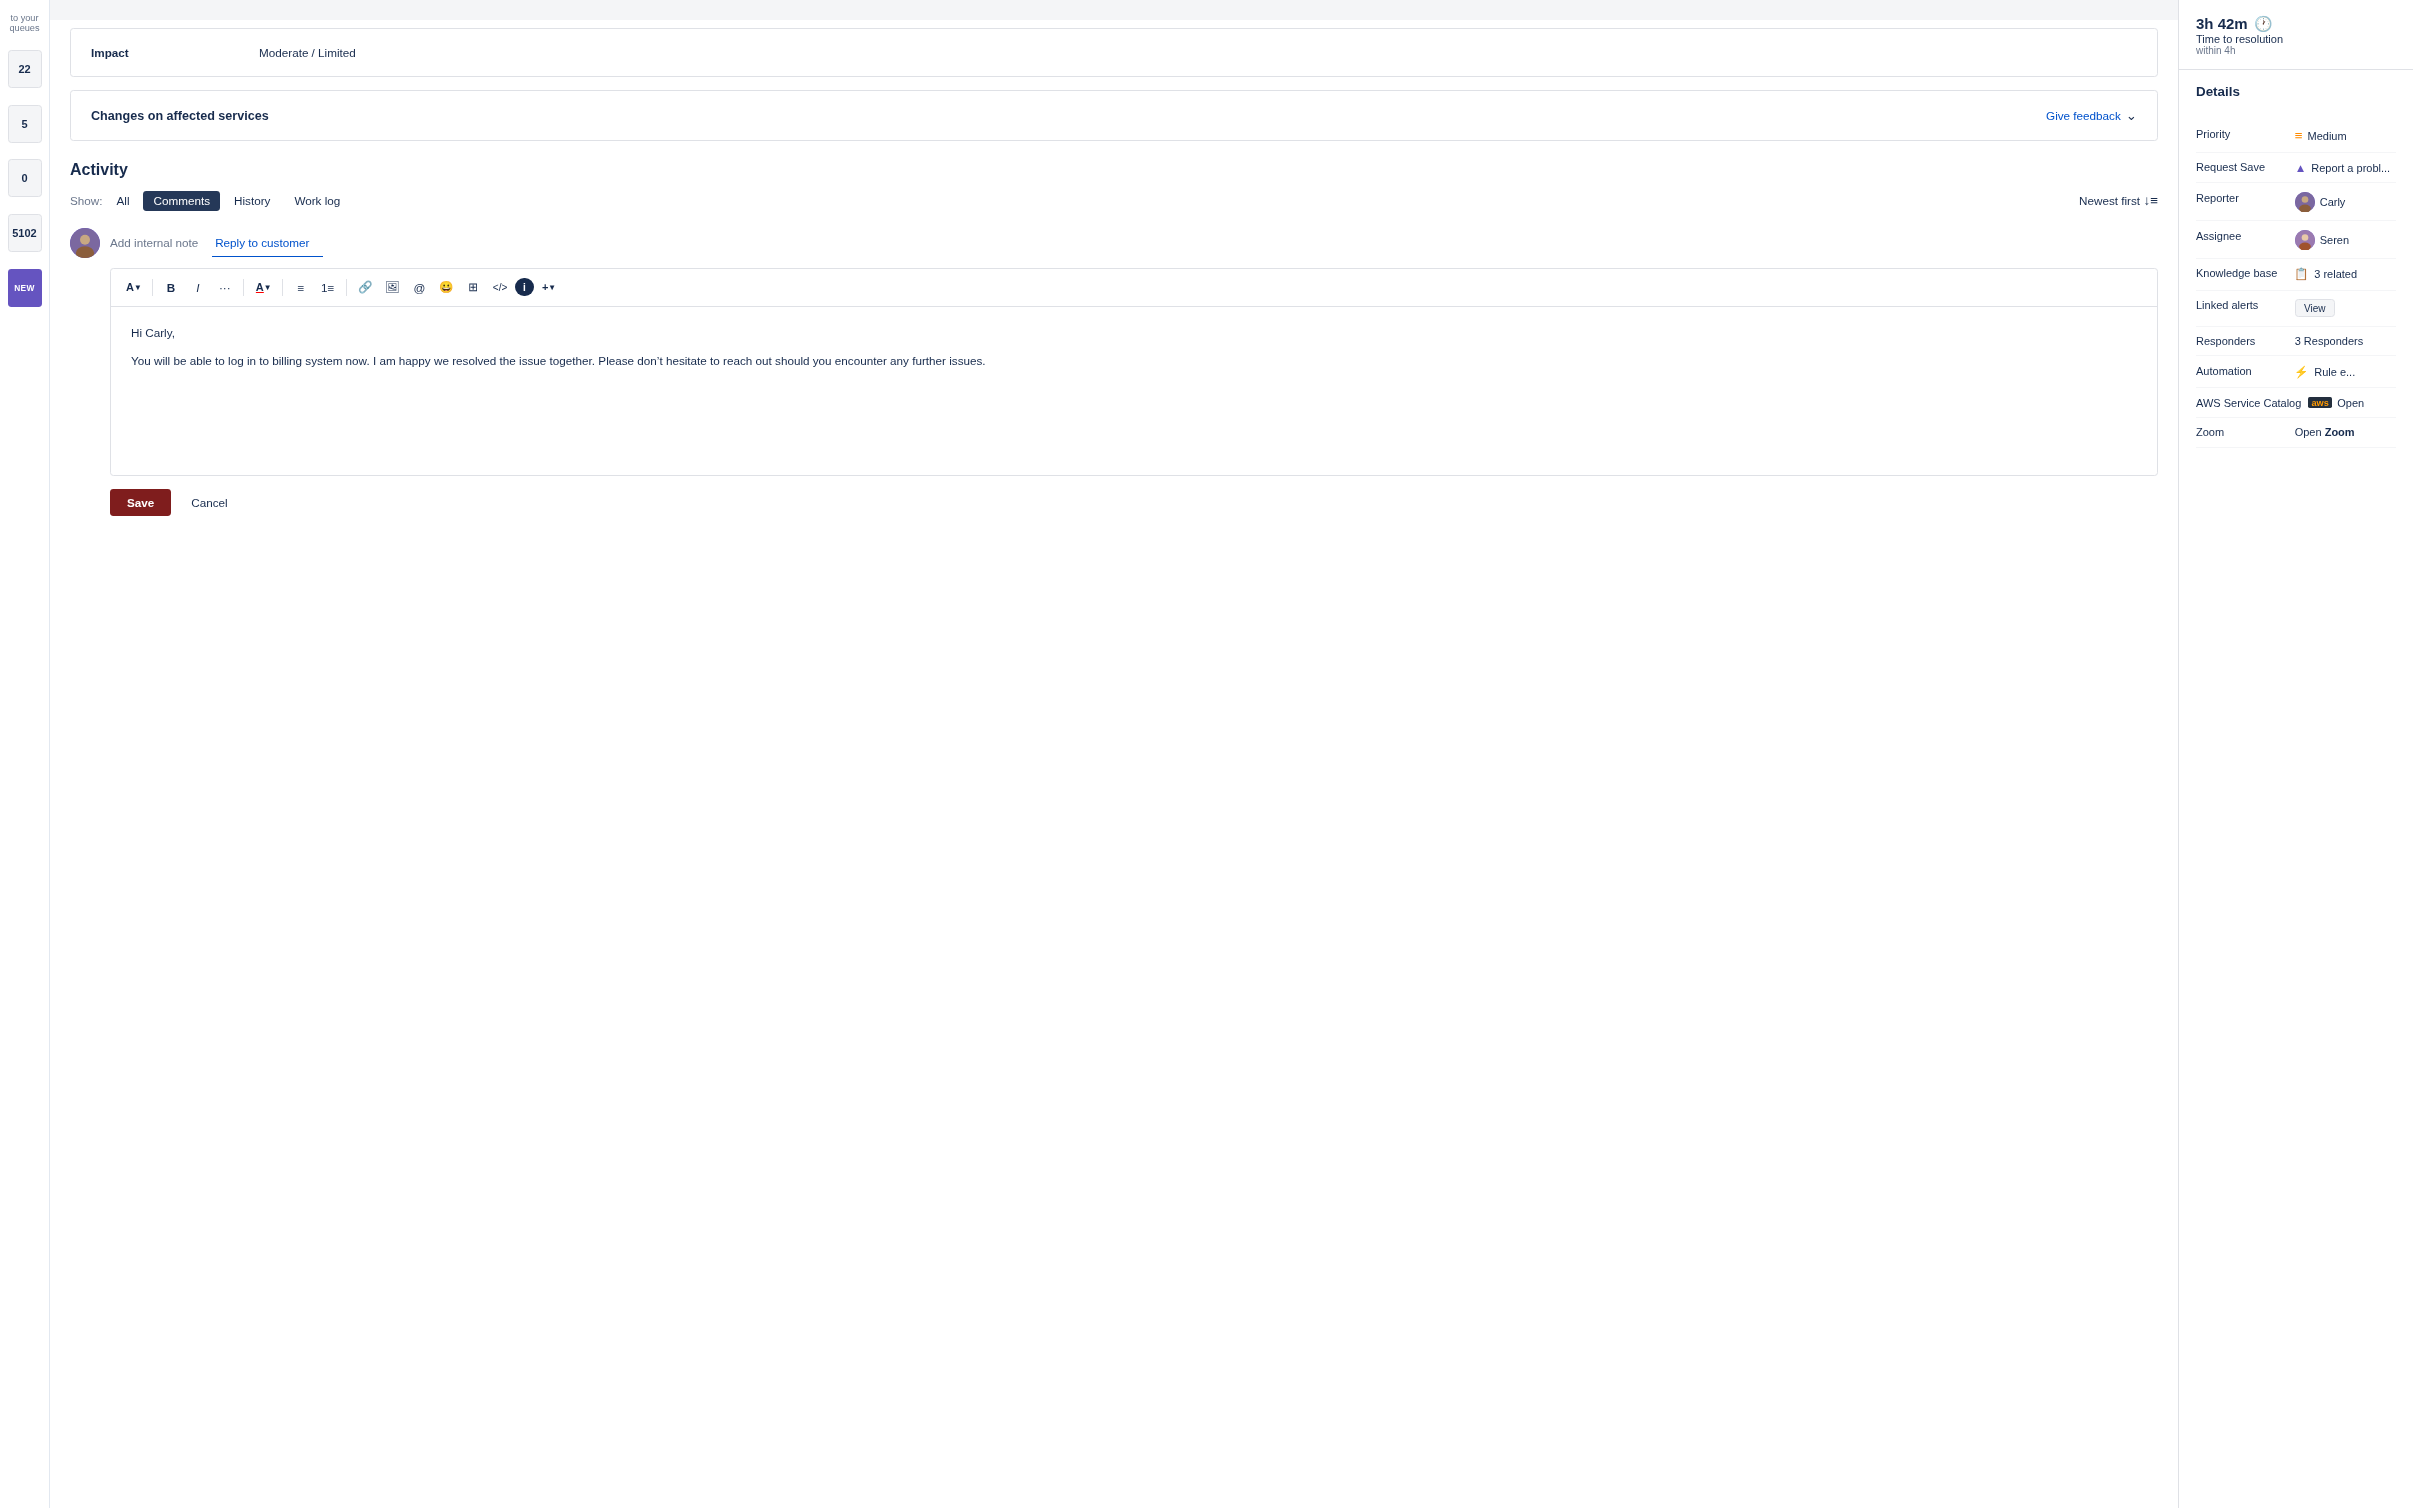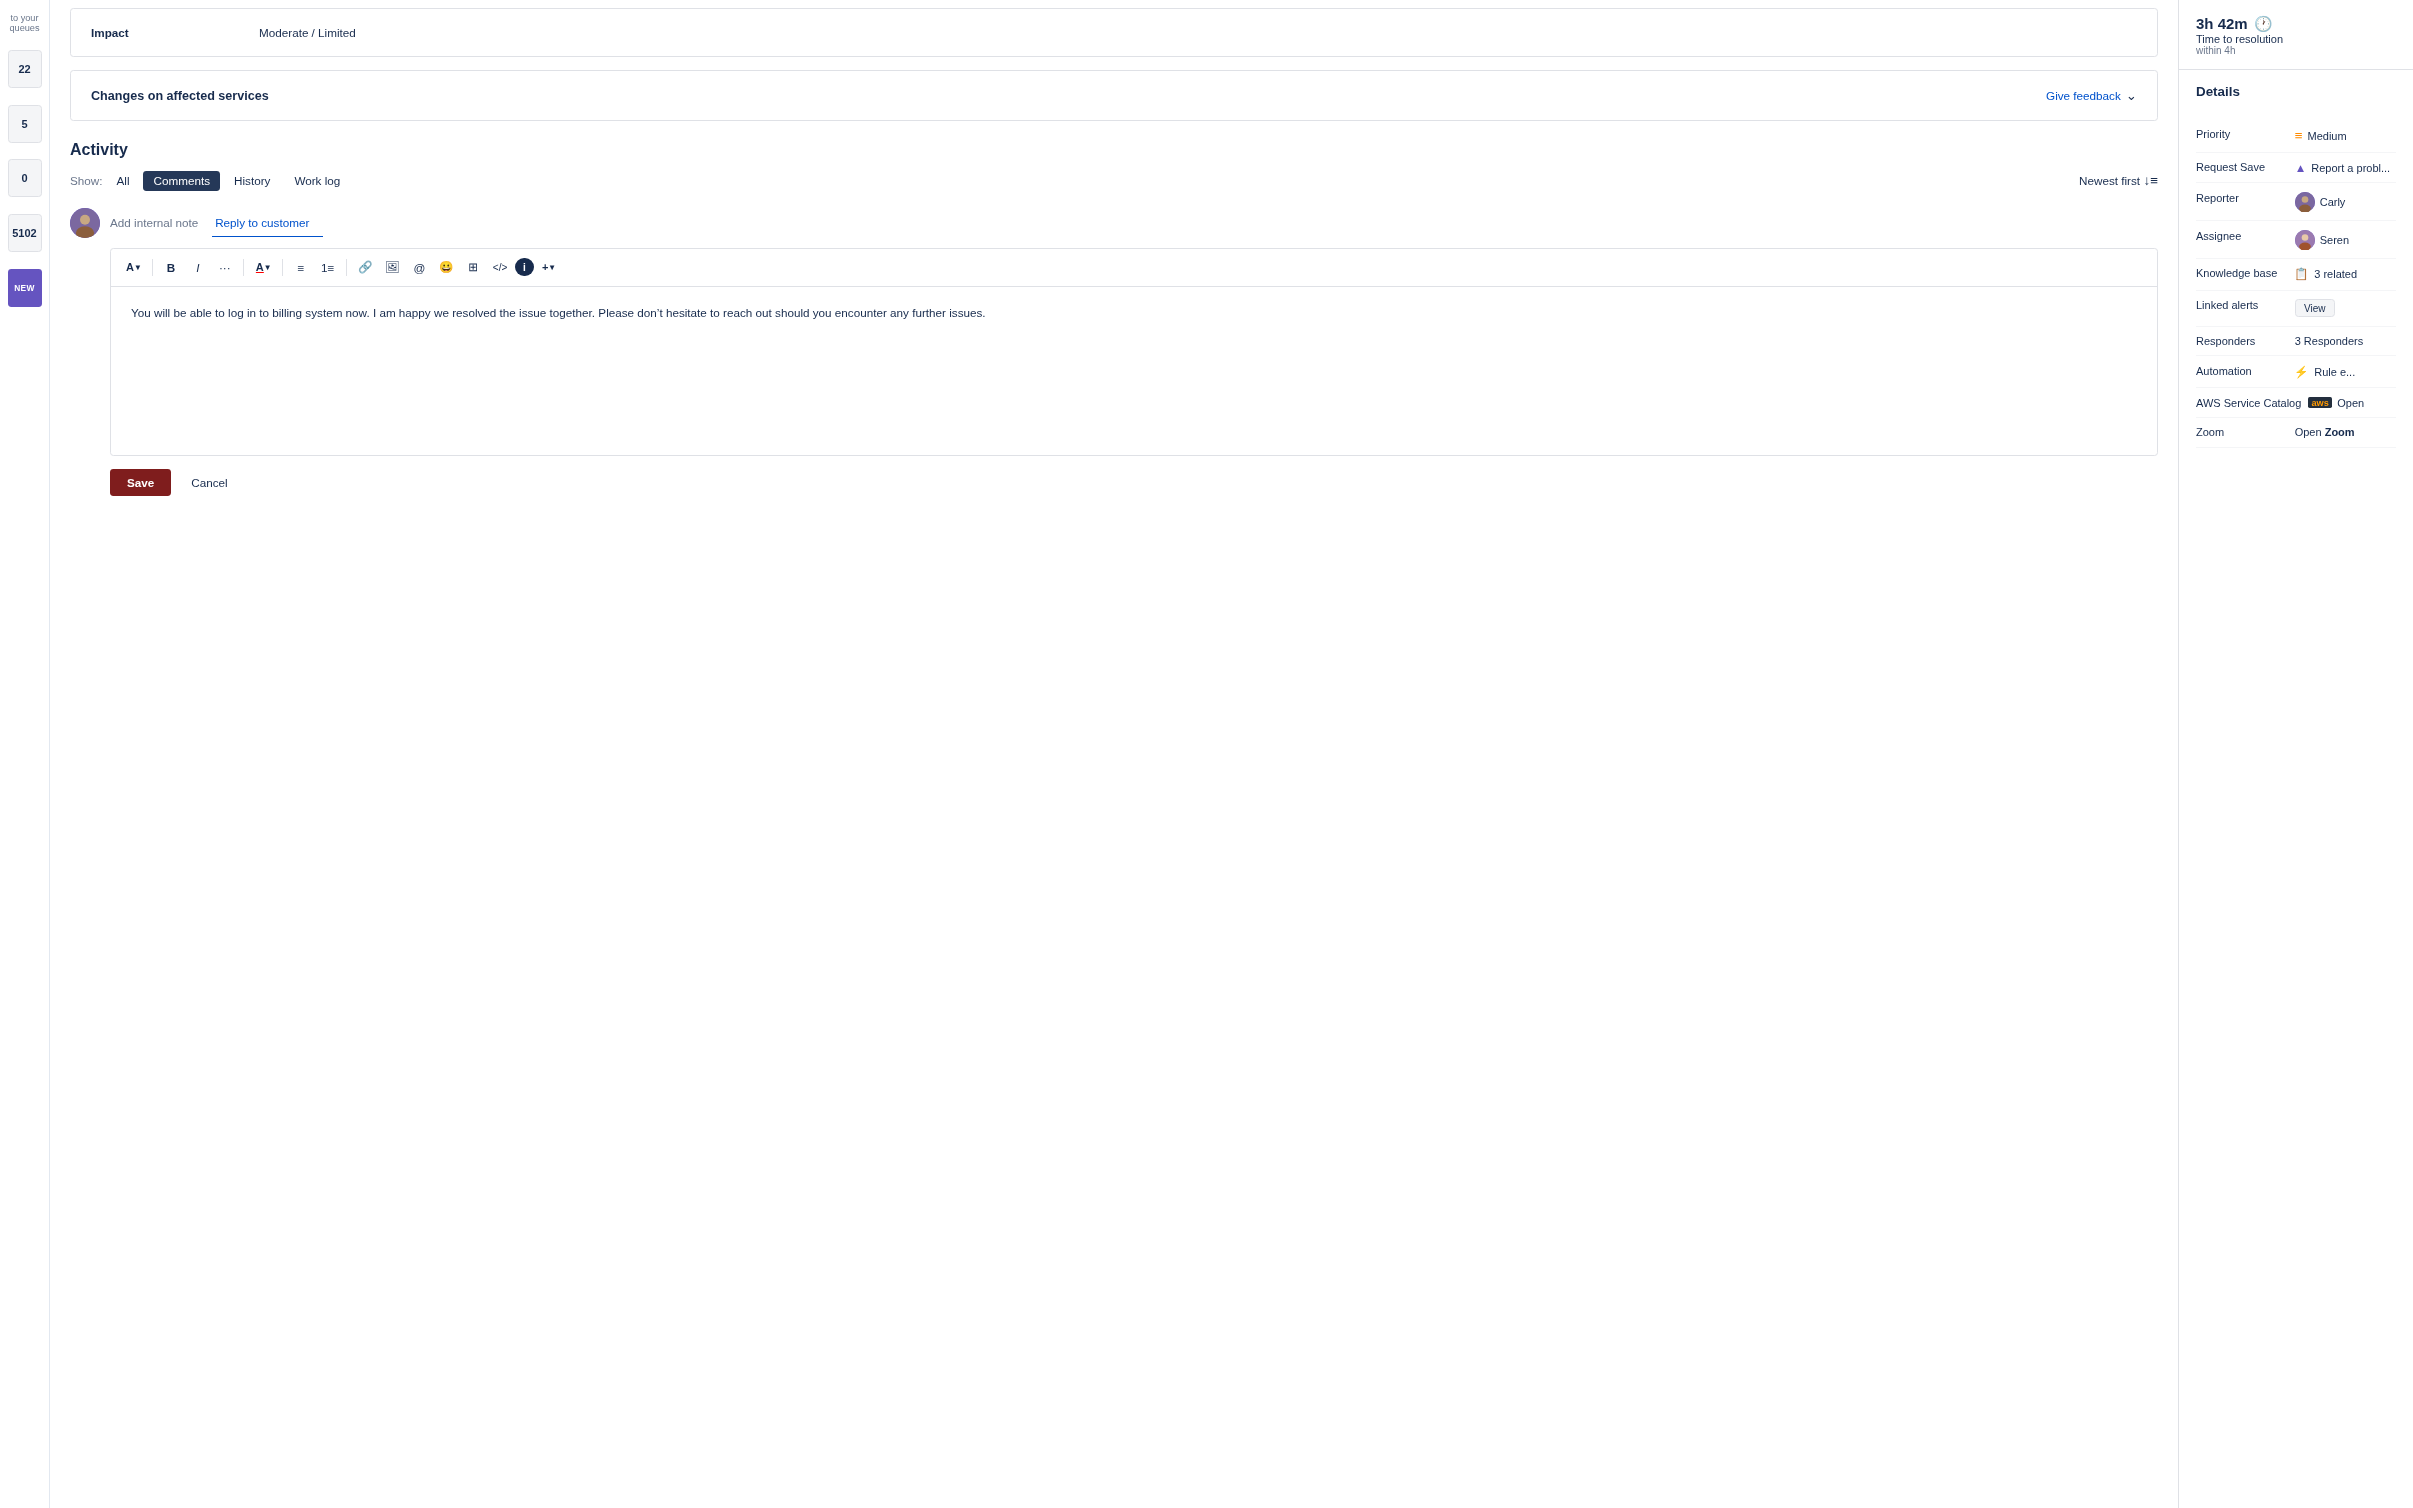--- a/index.html
+++ b/index.html
@@ -51,20 +51,21 @@
       color: #6b778c;
       text-align: center;
       padding: 0 3.4px;
     }
     
     .main-content {
       flex: 1;
       padding: 8px 20px 20px 20px;
       overflow-y: auto;
       background: #fff;
+      margin-top: 20px;
     }
     
     .impact-card {
       border: 0.8px solid #dfe1e6;
       border-radius: 3.4px;
       padding: 17px 20px;
       margin-bottom: 13.4px;
       background: #fff;
     }
     .impact-row {
@@ -496,20 +497,21 @@
           <button class="toolbar-btn">😀</button>
           <button class="toolbar-btn">⊞</button>
           <button class="toolbar-btn" style="font-size:10px;">&lt;/&gt;</button>
           <button class="toolbar-btn" style="background:#172b4d;color:white;border-radius:50%;width:18.4px;height:18.4px;font-size:10px;font-weight:700;">i</button>
           <button class="toolbar-dropdown">
             <span>+</span>
             <span style="font-size:8.4px;">▾</span>
           </button>
         </div>
         <div class="editor-body">
+          <p>Hi Carly,</p>
           <p>You will be able to log in to billing system now. I am happy we resolved the issue together. Please don’t hesitate to reach out should you encounter any further issues.</p>
         </div>
       </div>
 
       <div class="action-buttons">
         <button class="save-btn">Save</button>
         <button class="cancel-btn">Cancel</button>
       </div>
     </div>
   </div>

